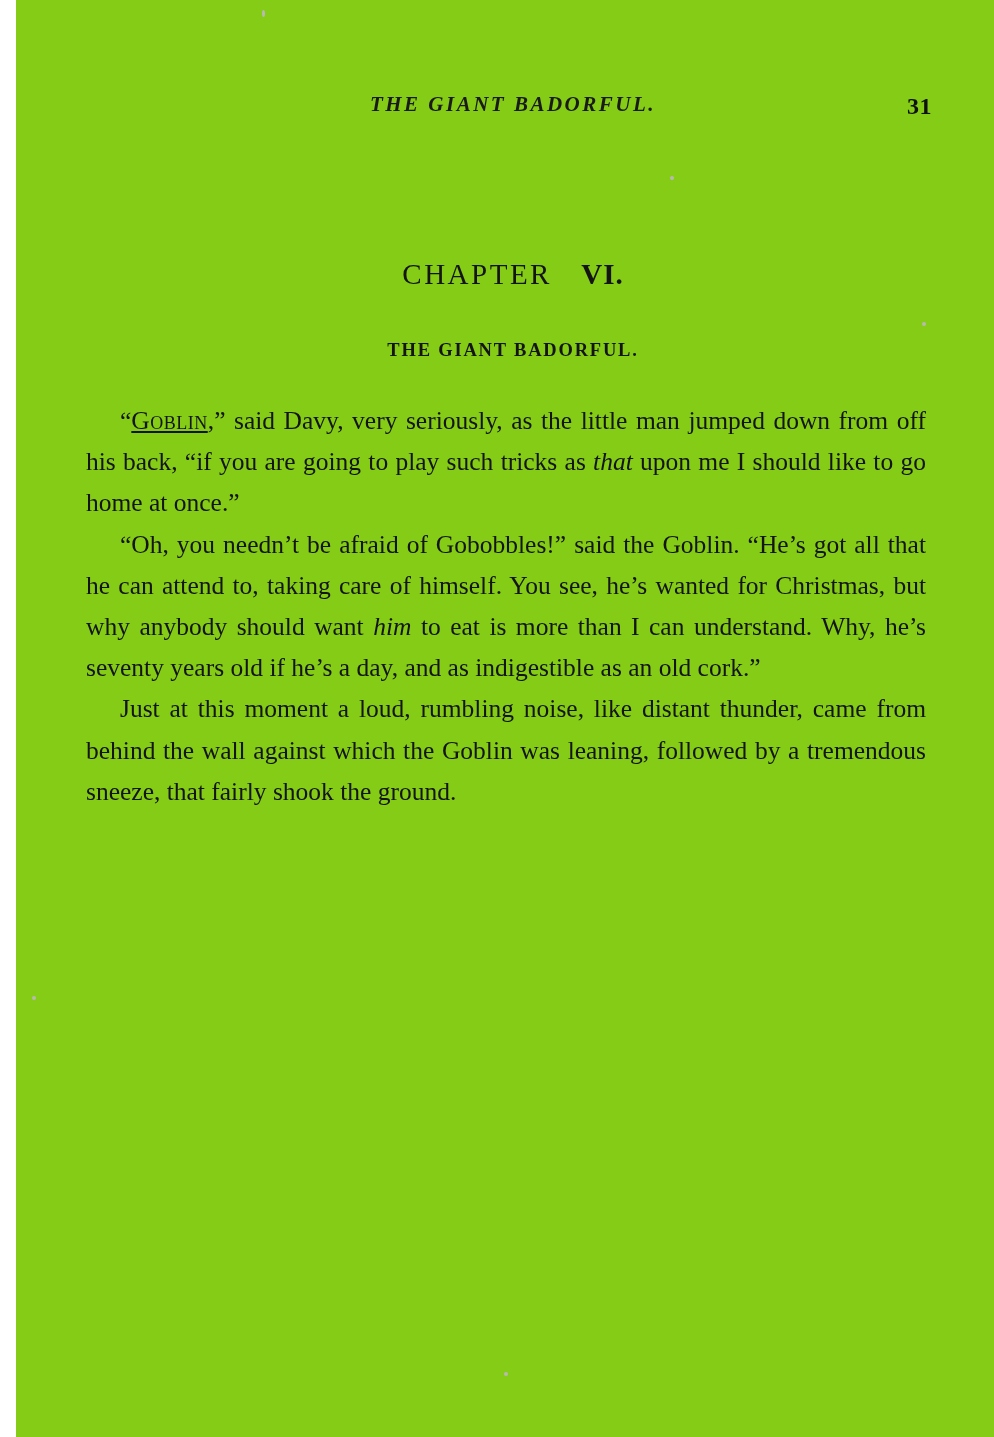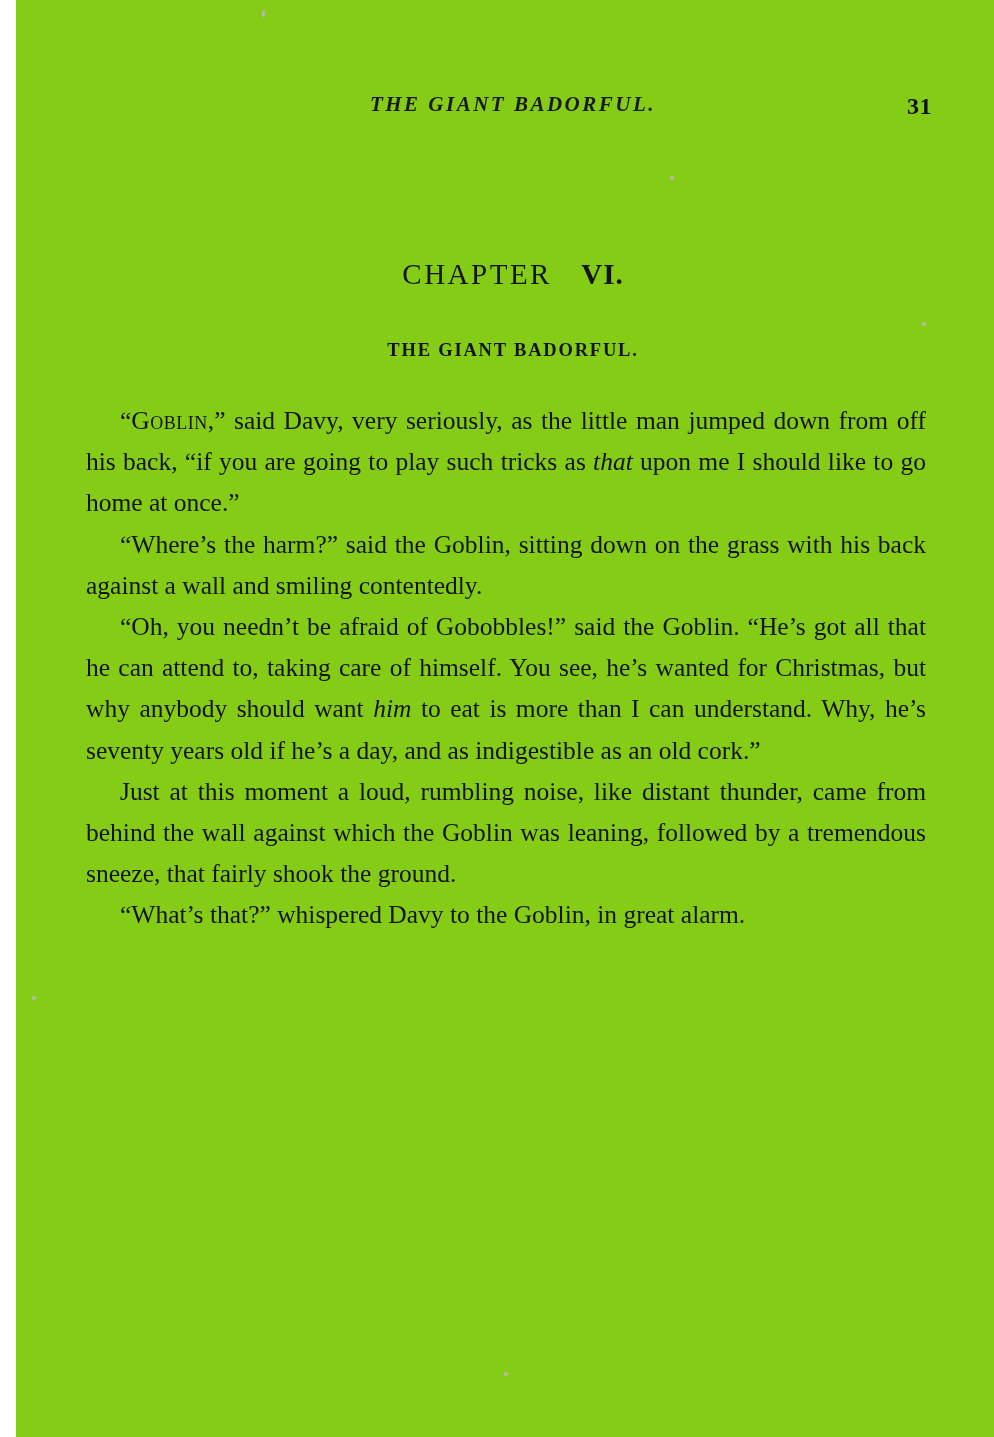--- a/index.html
+++ b/index.html
@@ -93,20 +93,21 @@
   }
   .para {
     margin: 0;
     text-align: justify;
     text-justify: inter-word;
     text-indent: 34px;
   }
   .smallcaps {
     font-variant: small-caps;
     letter-spacing: 0.5px;
+    text-decoration: underline;
   }
   em { font-style: italic; }
 
   
   .para.stretch-last {
     text-align: justify;
   }
   .para.stretch-last::after {
     content: "";
     display: inline-block;
@@ -133,19 +134,17 @@
 
   <div class="chapter-number">
     <span>CHAPTER</span>
     <span>&nbsp;&nbsp;</span><span class="chnum">VI.</span>
   </div>
 
   <div class="chapter-title">THE  GIANT  BADORFUL.</div>
 
   <div class="body-text" id="body-text">
       <p class="para"><span>“</span><span class="smallcaps">Goblin</span><span>,” said Davy, very seriously, as the little man jumped down from off his back, “if you are going to play such tricks as </span><em>that</em><span> upon me I should like to go home at once.”</span></p>
-      <p class="para"><span>“Where’s the harm?” said the Goblin, sitting down on the grass with his back against a wall and smiling contentedly.</span></p>
       <p class="para"><span>“Oh, you needn’t be afraid of Gobobbles!” said the Goblin.  “He’s got all that he can attend to, taking care of himself.  You see, he’s wanted for Christmas, but why anybody should want </span><em>him</em><span> to eat is more than I can understand.  Why, he’s seventy years old if he’s a day, and as indigestible as an old cork.”</span></p>
       <p class="para"><span>Just at this moment a loud, rumbling noise, like distant thunder, came from behind the wall against which the Goblin was leaning, followed by a tremendous sneeze, that fairly shook the ground.</span></p>
-      <p class="para"><span>“What’s that?” whispered Davy to the Goblin, in great alarm.</span></p>
     </div>
 
 </div>
 
 </body></html>

